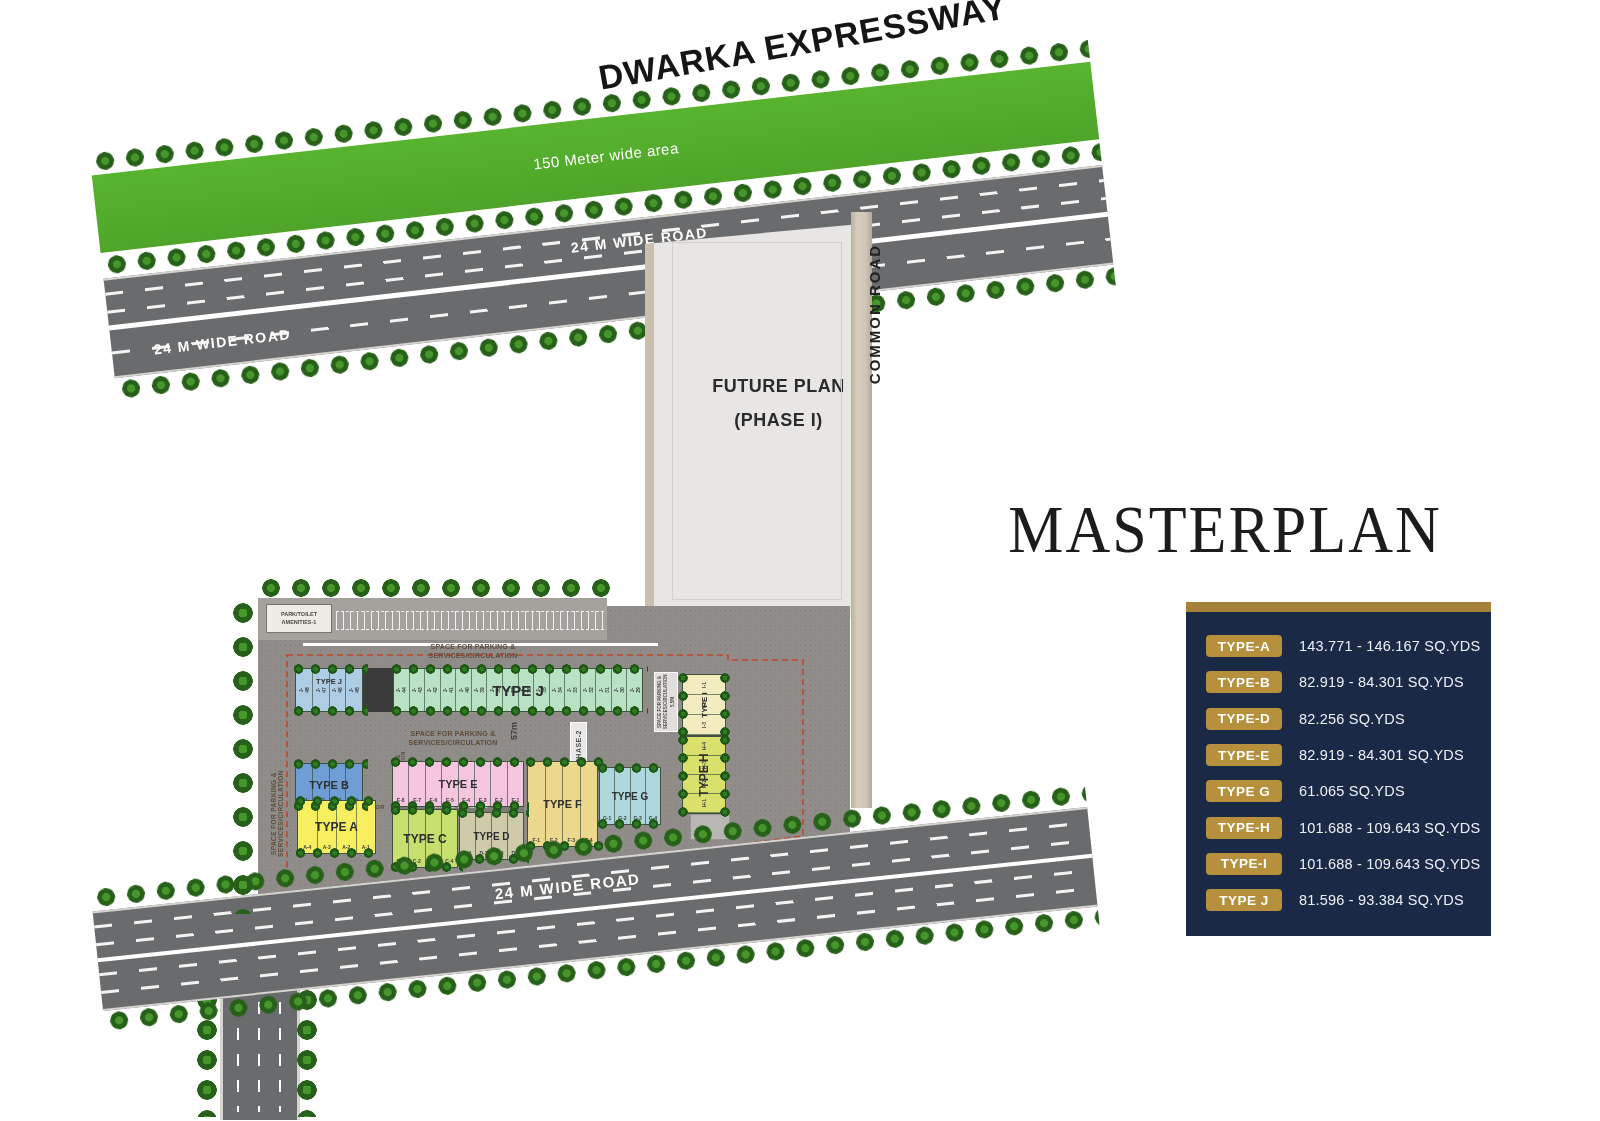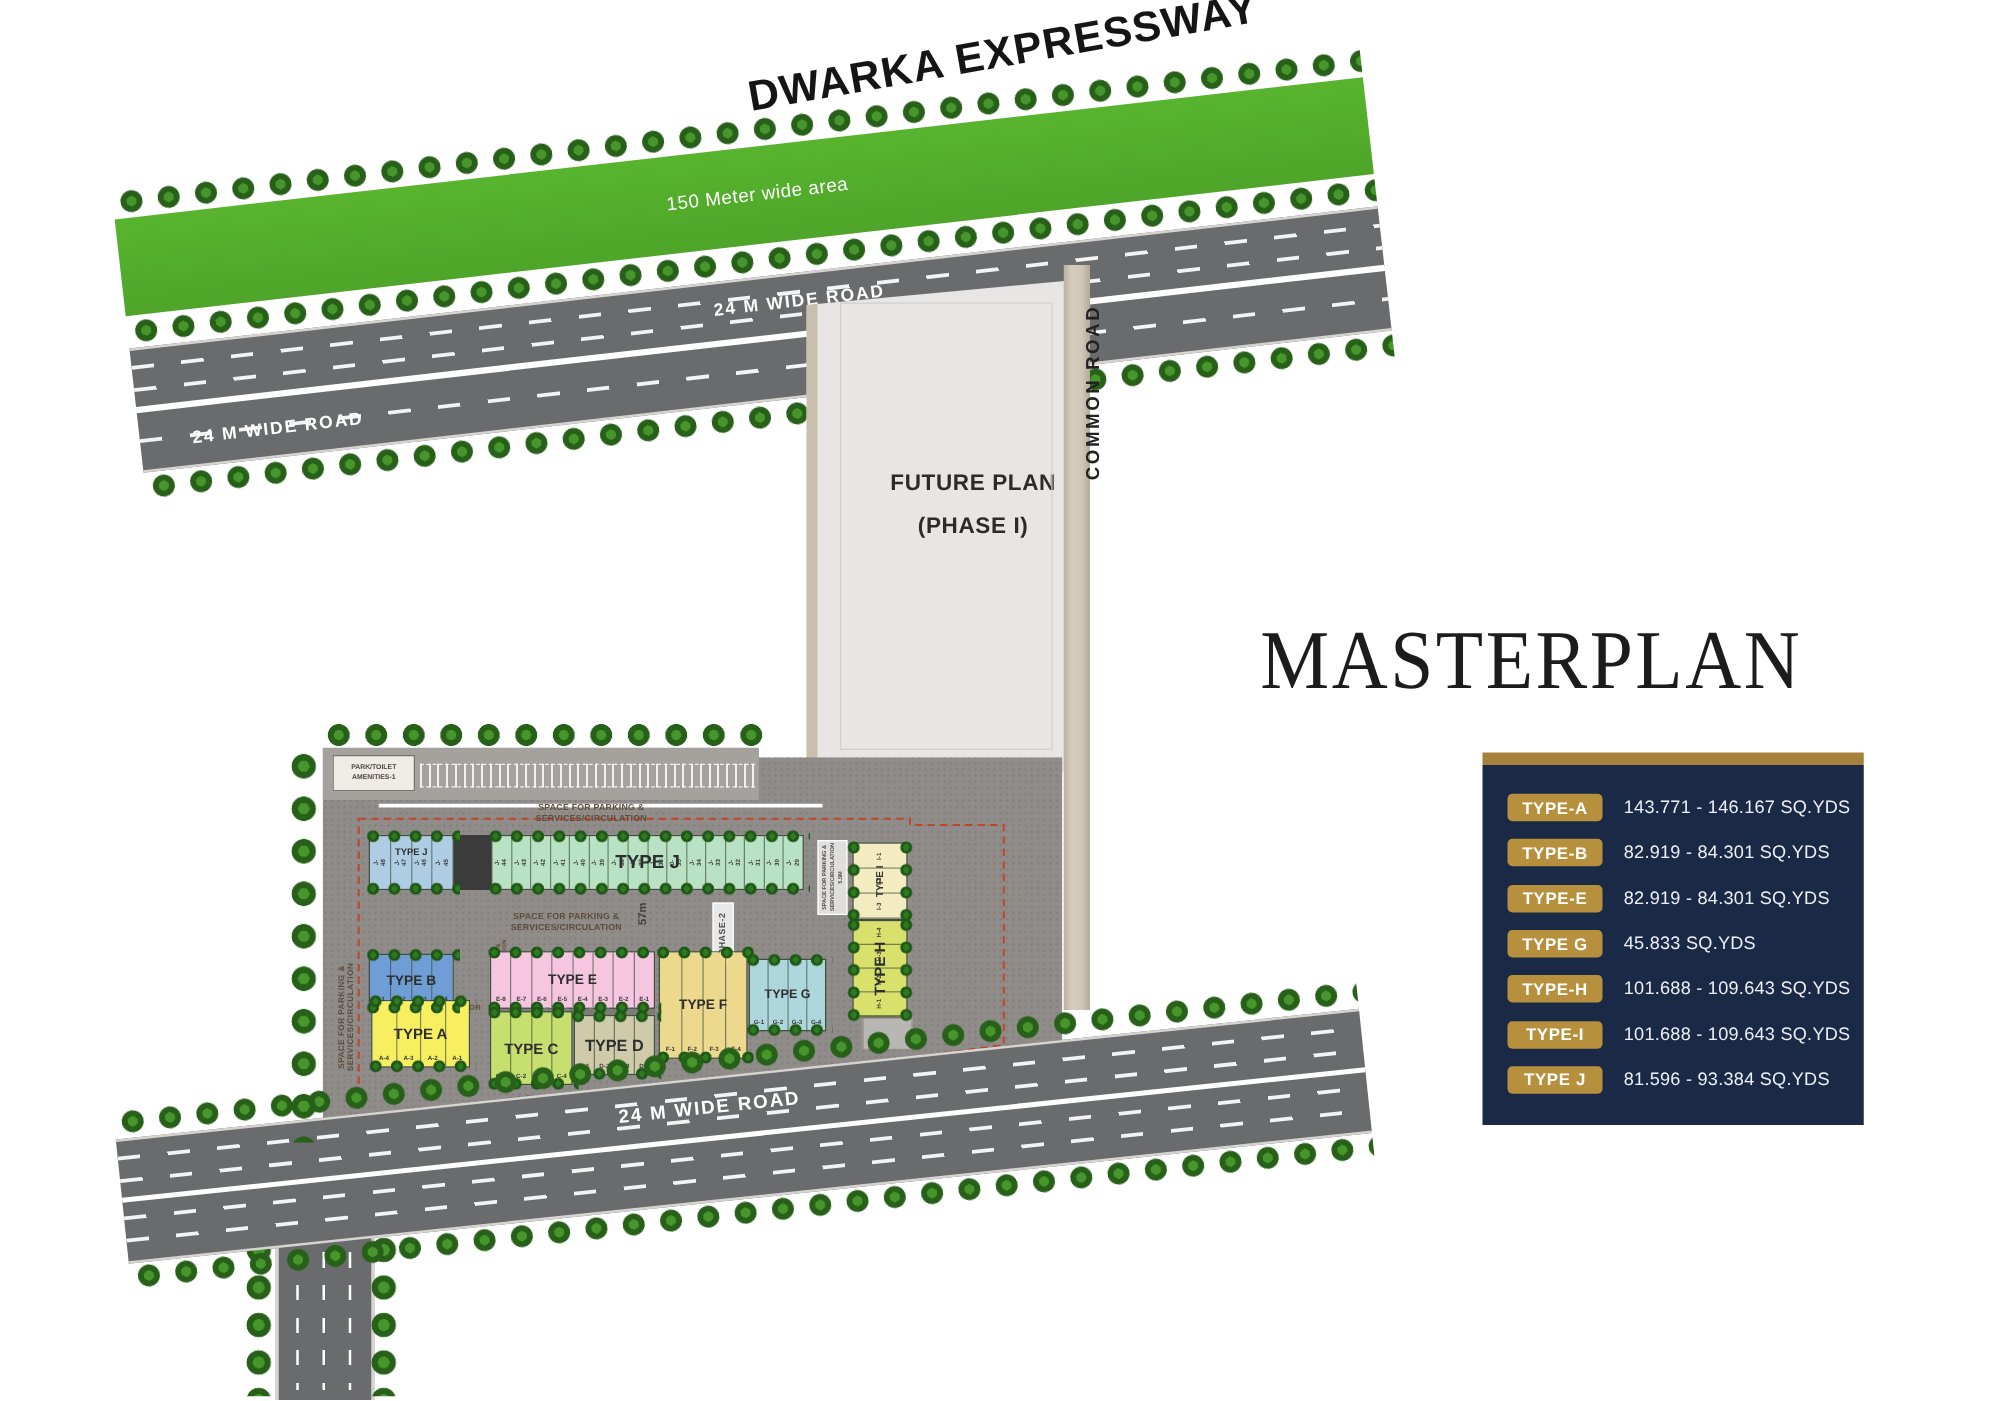--- a/index.html
+++ b/index.html
@@ -118,21 +118,21 @@
   .pg-g{left:341px;top:169px;width:62px;height:58px;}
   .pg-a{left:39px;top:202px;width:79px;height:54px;}
   .pg-c{left:134px;top:211px;width:66px;height:59px;}
   .pg-d{left:201px;top:214px;width:65px;height:48px;}
   .pg-jblue .pg-title{font-size:7.5px;top:8px;transform:none;}
   .pg-jgreen .pg-title{font-size:15px;}
   .pg-b .pg-title,.pg-e .pg-title{font-size:11px;}
   .pg-f .pg-title{font-size:11px;}
   .pg-g .pg-title{font-size:10px;}
   .pg-a .pg-title,.pg-c .pg-title{font-size:12px;}
-  .pg-d .pg-title{font-size:13px;}
+  .pg-d .pg-title{font-size:10px;}
   .pg-i .pg-title{font-size:8px;}
   .pg-h .pg-title{font-size:12px;}
 
   
   .parcel-top-trees{left:256px;top:576px;width:356px;height:24px;z-index:4;
       background-image:radial-gradient(circle 9px at 50% 50%, #47962c 0 4px, #276018 4px 8.5px, transparent 9px);
       background-size:30px 24px;background-repeat:repeat-x;}
   .parcel-left-trees{left:228px;top:596px;width:30px;height:318px;z-index:4;}
   .stub-trees-l{left:196px;top:955px;width:22px;height:162px;z-index:1;}
   .stub-trees-r{left:296px;top:955px;width:22px;height:162px;z-index:1;}
@@ -507,26 +507,30 @@
     <div class="legend-panel" id="legend-rows">
         <div class="legend-row">
           <span class="legend-badge">TYPE-A</span>
           <span class="legend-value">143.771 - 146.167 SQ.YDS</span>
         </div>
         <div class="legend-row">
           <span class="legend-badge">TYPE-B</span>
           <span class="legend-value">82.919 - 84.301 SQ.YDS</span>
         </div>
         <div class="legend-row">
+          <span class="legend-badge">TYPE-D</span>
+          <span class="legend-value">82.256 SQ.YDS</span>
+        </div>
+        <div class="legend-row">
           <span class="legend-badge">TYPE-E</span>
           <span class="legend-value">82.919 - 84.301 SQ.YDS</span>
         </div>
         <div class="legend-row">
           <span class="legend-badge">TYPE G</span>
-          <span class="legend-value">45.833 SQ.YDS</span>
+          <span class="legend-value">61.065 SQ.YDS</span>
         </div>
         <div class="legend-row">
           <span class="legend-badge">TYPE-H</span>
           <span class="legend-value">101.688 - 109.643 SQ.YDS</span>
         </div>
         <div class="legend-row">
           <span class="legend-badge">TYPE-I</span>
           <span class="legend-value">101.688 - 109.643 SQ.YDS</span>
         </div>
         <div class="legend-row">

